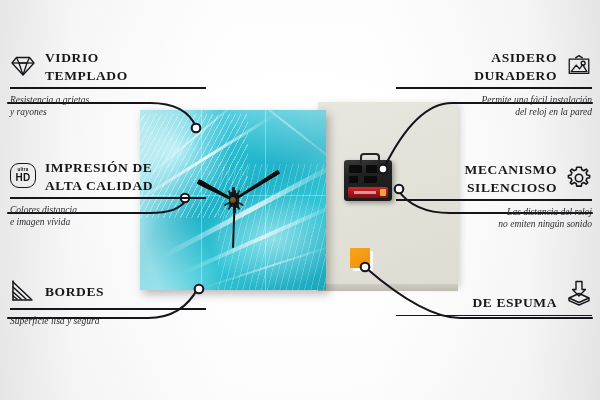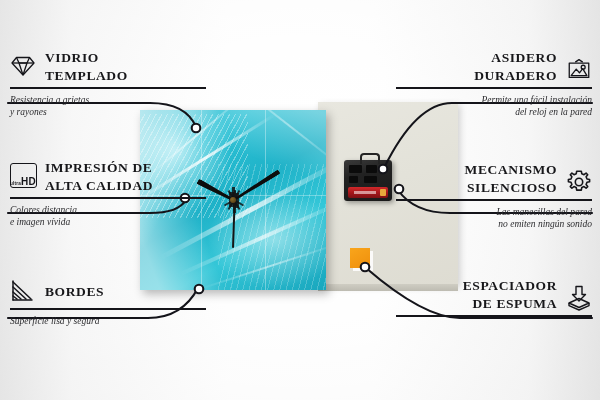--- a/index.html
+++ b/index.html
@@ -90,35 +90,35 @@
   .mech .batt i{position:absolute;left:6px;top:4px;width:22px;height:3px;background:rgba(255,255,255,.55);}
 
   .spacer{position:absolute;left:222px;top:152px;width:20px;height:20px;
     background:linear-gradient(150deg,#f9a51b,#ef8f0c);box-shadow:3px 3px 0 rgba(255,255,255,.85);}
 
   
   .feat{position:absolute;width:196px;}
   .feat.left{left:10px;text-align:left;}
   .feat.right{right:8px;text-align:right;}
   .head{display:flex;align-items:center;gap:9px;}
-  .feat.right .head{flex-direction:row-reverse;align-items:flex-end;}
+  .feat.right .head{flex-direction:row-reverse;}
   .titles{line-height:1.08;}
   .titles .t{
     font-family:"Liberation Serif",serif;font-weight:700;font-size:13.5px;letter-spacing:.6px;
     color:#17171a;white-space:nowrap;text-transform:uppercase;
   }
   .rule{height:1.5px;background:#15151a;margin:4px 0 5px 0;}
   .desc{
     font-family:"Liberation Serif",serif;font-size:9.5px;line-height:1.35;color:#2b2b2e;font-style:italic;
   }
   .ico{width:26px;height:26px;flex:0 0 26px;display:flex;align-items:center;justify-content:center;color:#15151a;}
   .ico svg{display:block;}
   .hdtag{
-    width:25px;height:23px;border:1.6px solid #15151a;border-radius:3px;
-    display:flex;flex-direction:row;align-items:flex-end;justify-content:center;line-height:1;
+    width:25px;height:23px;border:1.6px solid #15151a;border-radius:9px;
+    display:flex;flex-direction:column;align-items:center;justify-content:center;line-height:1;
   }
   .hdtag .u{font-family:"Liberation Sans",sans-serif;font-size:4.6px;font-weight:700;letter-spacing:.2px;}
   .hdtag .h{font-family:"Liberation Sans",sans-serif;font-size:10px;font-weight:700;letter-spacing:.3px;}
 
   
   #f-vidrio{top:48px;}
   #f-impresion{top:158px;}
   #f-bordes{top:278px;}
   #f-asidero{top:48px;}
   #f-mecanismo{top:160px;}
@@ -326,37 +326,37 @@
         </g>
           </svg>
       </span>
       <span class="titles">
         <span class="t">MECANISMO</span><br>
         <span class="t">SILENCIOSO</span>
       </span>
     </div>
     <div class="rule"></div>
     <div class="desc">
-      <span>Las manecillas del pared</span><br>
+      <span>Las distancia del reloj</span><br>
       <span>no emiten ningún sonido</span>
     </div>
   </div>
 
   <div class="feat right" id="f-espaciador">
     <div class="head">
       <span class="ico">
         <svg width="26" height="26" viewBox="0 0 26 26">
             <g fill="none" stroke="#15151a" stroke-width="1.4" stroke-linejoin="round">
           <path d="M10 1.5 h6 v8 h3.5 L13 16 L6.5 9.5 H10 Z"></path>
           <path d="M13 13.5 L23 18 L13 22.5 L3 18 Z"></path>
           <path d="M3 18 v2.6 L13 25 L23 20.6 V18"></path>
         </g>
           </svg>
       </span>
       <span class="titles">
-        <span class="t">ESPACIADOR</span><br>
+        <br>
         <span class="t">DE ESPUMA</span>
       </span>
     </div>
     <div class="rule"></div>
   </div>
 
 </div>
 
 </body></html>

